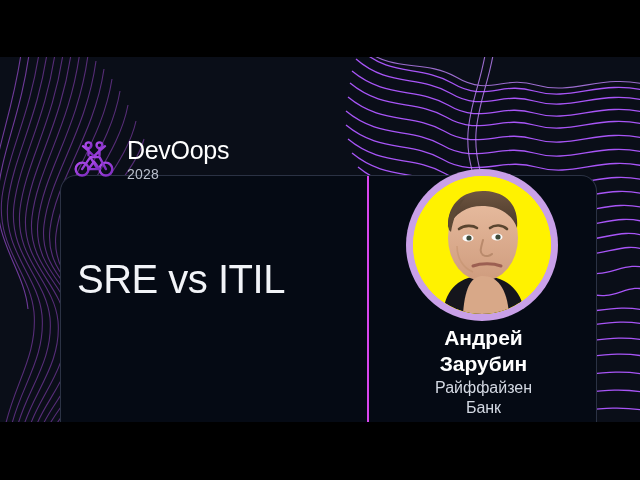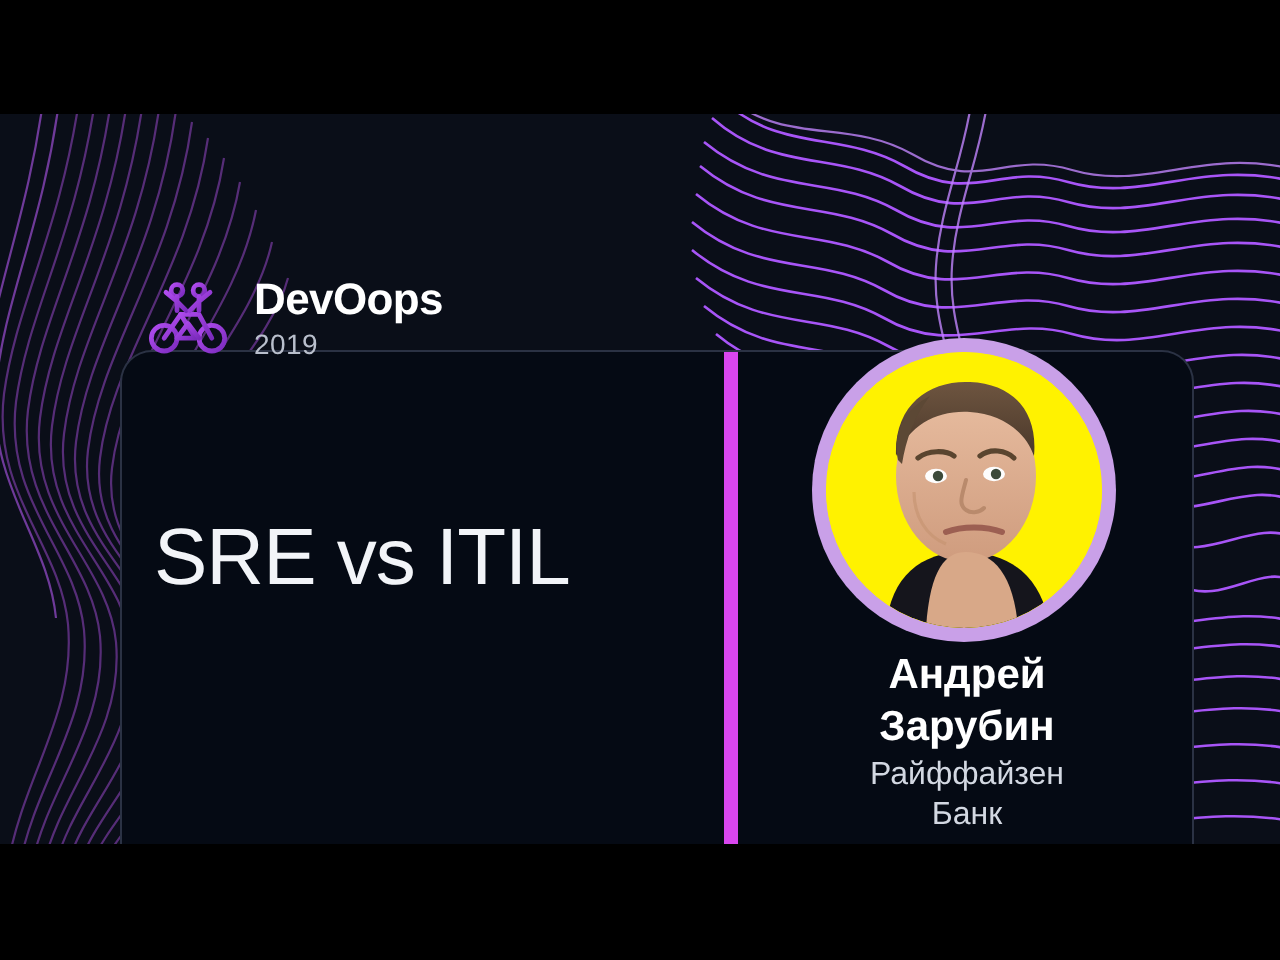--- a/index.html
+++ b/index.html
@@ -54,21 +54,21 @@
     position:relative;
     width:100%; height:100%;
     display:flex;
   }
   .title-pane {
     width:308px;
     height:100%;
     display:flex;
     align-items:flex-start;
     padding:82px 0 0 16px;
-    border-right:7px solid #d946ef;
+    border-right:2px solid #d946ef;
   }
   .talk-title {
     color:#f2f4f8;
     font-size:40px;
     font-weight:400;
     letter-spacing:-0.5px;
     line-height:1.05;
     white-space:nowrap;
   }
   .speaker-pane {
@@ -83,22 +83,22 @@
     left:72px; top:80px;
     display:flex;
     align-items:center;
     gap:11px;
     z-index:6;
   }
   .logo-mark { width:44px; height:44px; display:block; }
   .logo-text { display:flex; flex-direction:column; line-height:1; }
   .logo-name {
     color:#ffffff;
-    font-size:22px;
-    font-weight:bold;
+    font-size:25px;
+    font-weight:normal;
     letter-spacing:-0.3px;
   }
   .logo-year {
     color:#b9bfcc;
     font-size:14px;
     font-weight:400;
     margin-top:4px;
     letter-spacing:0.2px;
   }
 
@@ -242,21 +242,21 @@
           <g stroke="url(#lg)" stroke-width="2.6" fill="none" stroke-linecap="round" stroke-linejoin="round">
             <circle cx="18" cy="9" r="3.2"></circle>
             <path d="M18 12.5 L18 20 M18 15 L12 10 M18 15 L23 20"></path>
             <circle cx="30" cy="9" r="3.2"></circle>
             <path d="M30 12.5 L30 20 M30 15 L36 10 M30 15 L25 20"></path>
           </g>
         </svg>
       </span>
       <span class="logo-text">
         <span class="logo-name">DevOops</span>
-        <span class="logo-year">2019</span>
+        <span class="logo-year">2028</span>
       </span>
     </div>
 
     <div class="avatar-wrap">
       <div class="avatar-ring"></div>
       <div class="avatar-disc">
         <svg class="avatar-face" viewBox="0 0 138 138" aria-hidden="true">
           <defs>
             <clipPath id="cp">
                 <circle cx="69" cy="69" r="69"></circle>

